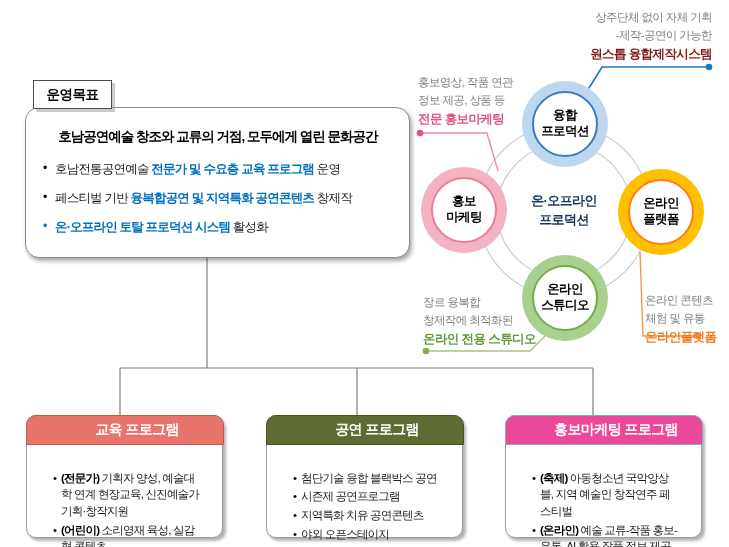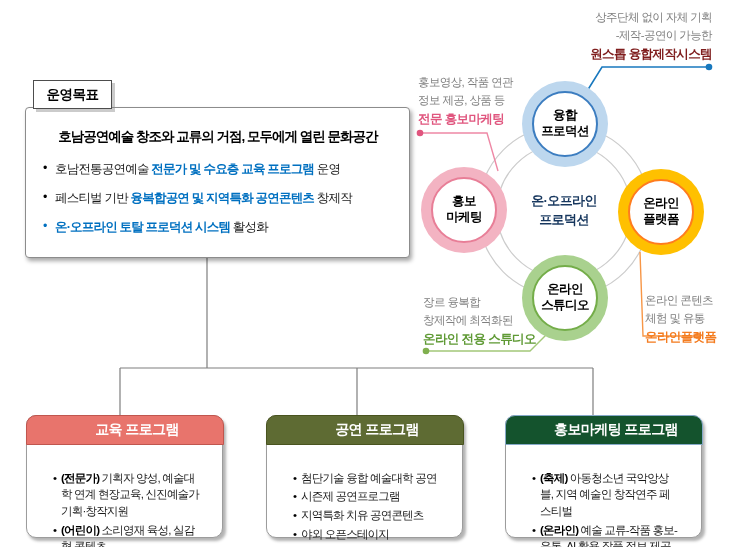--- a/index.html
+++ b/index.html
@@ -11,21 +11,21 @@
 
   
   .goal-tab{
     position:absolute;left:33px;top:80px;width:77px;height:27px;z-index:3;
     background:#fff;border:1.5px solid #4d4d4d;box-shadow:3px 3px 0 rgba(140,140,140,.45);
     display:flex;align-items:center;justify-content:center;
     font-size:13.5px;font-weight:bold;letter-spacing:-0.5px;
   }
   .goal-box{
     position:absolute;left:25px;top:107px;width:385px;height:151px;z-index:2;
-    background:#fff;border:1.5px solid #8c8c8c;border-radius:4px;
+    background:#fff;border:1.5px solid #8c8c8c;border-radius:14px;
     box-shadow:2px 3px 4px rgba(0,0,0,.35);
     padding:20px 12px 0 13px;box-sizing:border-box;
   }
   .goal-title{
     font-size:13.5px;font-weight:bold;letter-spacing:-1px;white-space:nowrap;text-align:center;
   }
   .goal-list{list-style:none;margin:15px 0 0;padding:0 0 0 4px;}
   .goal-list li{
     position:relative;padding-left:12px;margin-bottom:12px;
     font-size:12.5px;letter-spacing:-0.8px;white-space:nowrap;color:#1a1a1a;
@@ -74,21 +74,21 @@
   .pbox-edu{left:26px;}
   .pbox-perf{left:266px;}
   .pbox-mkt{left:505px;}
   .phead{
     height:30px;margin:-1.5px -1.5px 0;border-radius:10px 10px 0 0;
     display:flex;align-items:center;justify-content:center;
     color:#fff;font-size:14px;font-weight:bold;letter-spacing:-0.6px;border:1.5px solid;box-sizing:border-box;padding-left:25px;
   }
   .pbox-edu  .phead{background:#E8746C;border-color:#C0564E;}
   .pbox-perf .phead{background:#5E6B33;border-color:#49541F;}
-  .pbox-mkt  .phead{background:#14532d;border-color:#86A9C9;}
+  .pbox-mkt  .phead{background:#ec4899;border-color:#86A9C9;}
   .pbody{list-style:none;margin:16px;padding:9px 6px 0 10px;}
   .pbody li{
     position:relative;padding-left:8px;margin-bottom:2px;
     font-size:11.5px;line-height:1.45;letter-spacing:-0.8px;color:#1a1a1a;
   }
   .pbody li::before{content:"•";position:absolute;left:0;top:0;color:#000;}
   .pbody b{color:#000;}
 </style>
 </head>
 <body>
@@ -179,21 +179,21 @@
     <ul class="pbody">
       <li><b>(전문가)</b><span> 기획자 양성, 예술대학 연계 현장교육, 신진예술가 기획·창작지원</span></li>
       <li><b>(어린이)</b><span> 소리영재 육성, 실감형 콘텐츠</span></li>
       <li><b>(일반인)</b><span> 애호층 생활예술 아카데미</span></li>
     </ul>
   </div>
 
   <div class="pbox pbox-perf">
     <div class="phead">공연 프로그램</div>
     <ul class="pbody">
-      <li><b></b><span>첨단기술 융합 예술대학 공연</span></li>
+      <li><b></b><span>첨단기술 융합 블랙박스 공연</span></li>
       <li><b></b><span>시즌제 공연프로그램</span></li>
       <li><b></b><span>지역특화 치유 공연콘텐츠</span></li>
       <li><b></b><span>야외 오픈스테이지</span></li>
     </ul>
   </div>
 
   <div class="pbox pbox-mkt">
     <div class="phead">홍보마케팅 프로그램</div>
     <ul class="pbody">
       <li><b>(축제)</b><span> 아동청소년 국악앙상블, 지역 예술인 창작연주 페스티벌</span></li>

